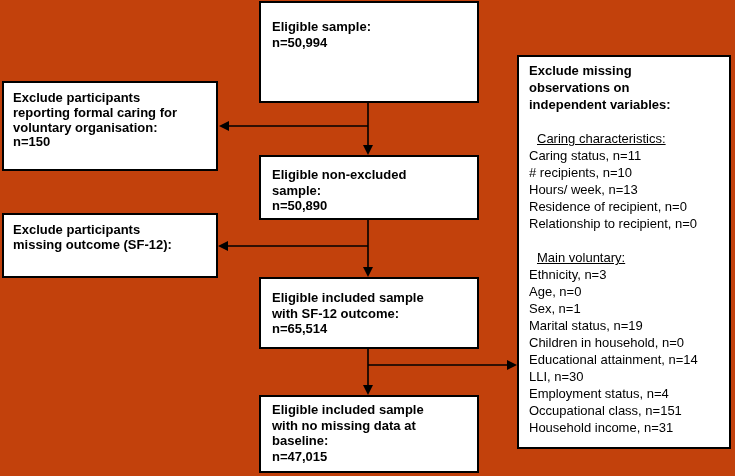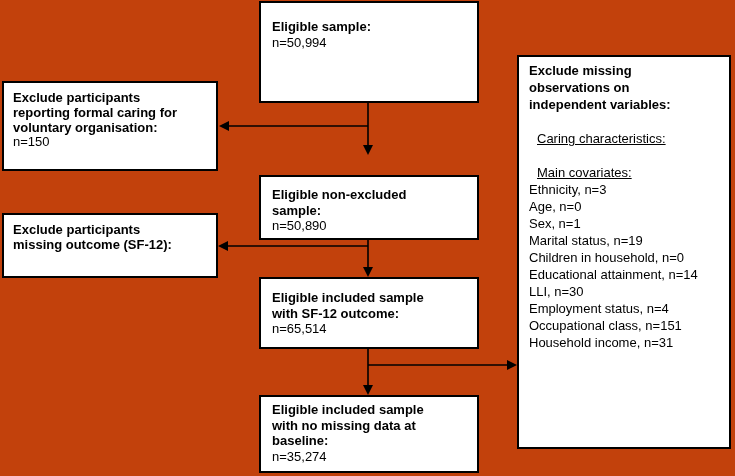--- a/index.html
+++ b/index.html
@@ -24,25 +24,25 @@
     position: absolute;
     box-sizing: border-box;
     border: 2px solid #000000;
     background: #ffffff;
     color: #000000;
     font-size: 13px;
     line-height: 15.5px;
     z-index: 2;
   }
   .box .title { font-weight: bold; }
-  .box .n { font-weight: normal; }
+  .box .n { font-weight: bold; }
 
   
   #box-eligible-sample        { left: 259px; top: 1px;   width: 220px; height: 102px; padding: 16px 8px 0 11px; line-height: 16px; }
-  #box-eligible-non-excluded  { left: 259px; top: 155px; width: 220px; height: 65px;  padding: 10px 8px 18px 11px; margin-top: 20px; }
+  #box-eligible-non-excluded  { left: 259px; top: 155px; width: 220px; height: 65px;  padding: 10px 8px 18px 11px; }
   #box-eligible-sf12          { left: 259px; top: 277px; width: 220px; height: 72px;  padding: 11px 8px 0 11px; }
   #box-eligible-no-missing    { left: 259px; top: 395px; width: 220px; height: 78px;  padding: 5px 8px 0 11px; }
 
   
   #box-exclude-voluntary      { left: 2px; top: 81px;  width: 216px; height: 90px; padding: 8px 6px 0 9px; line-height: 14.8px; }
   #box-exclude-outcome        { left: 2px; top: 213px; width: 216px; height: 65px; padding: 8px 6px 0 9px; line-height: 14.8px; }
 
   
   #box-exclude-observations   { left: 517px; top: 55px; width: 214px; height: 394px; padding: 5px 6px 16px 10px; line-height: 17px; }
   #box-exclude-observations .section { margin-top: 17px; }
@@ -96,38 +96,39 @@
     <div class="n">n=50,890</div>
   </div>
 
   <div class="box" id="box-eligible-sf12">
     <div class="title">Eligible included sample<br>with SF-12 outcome:</div>
     <div class="n">n=65,514</div>
   </div>
 
   <div class="box" id="box-eligible-no-missing">
     <div class="title">Eligible included sample<br>with no missing data at<br>baseline:</div>
-    <div class="n">n=35,274</div>
+    <div class="n">n=47,015</div>
   </div>
 
   <div class="box" id="box-exclude-voluntary">
     <div class="title">Exclude participants<br>reporting formal caring for<br>voluntary organisation:</div>
     <div class="n">n=150</div>
   </div>
 
   <div class="box" id="box-exclude-outcome">
     <div class="title">Exclude participants<br>missing outcome (SF-12):</div>
   </div>
 
   <div class="box" id="box-exclude-observations">
     <div class="title">Exclude missing<br>observations on<br>independent variables:</div>
 
     <div class="section">
       <div class="section-heading">Caring characteristics:</div>
+      <div class="section-items">Caring status, n=11<br># recipients, n=10<br>Hours/ week, n=13<br>Residence of recipient, n=0<br>Relationship to recipient, n=0</div>
     </div>
 
     <div class="section">
-      <div class="section-heading">Main covariates:</div>
+      <div class="section-heading">Main voluntary:</div>
       <div class="section-items">Ethnicity, n=3<br>Age, n=0<br>Sex, n=1<br>Marital status, n=19<br>Children in household, n=0<br>Educational attainment, n=14<br>LLI, n=30<br>Employment status, n=4<br>Occupational class, n=151<br>Household income, n=31</div>
     </div>
   </div>
 
 </div>
 
 </body></html>

